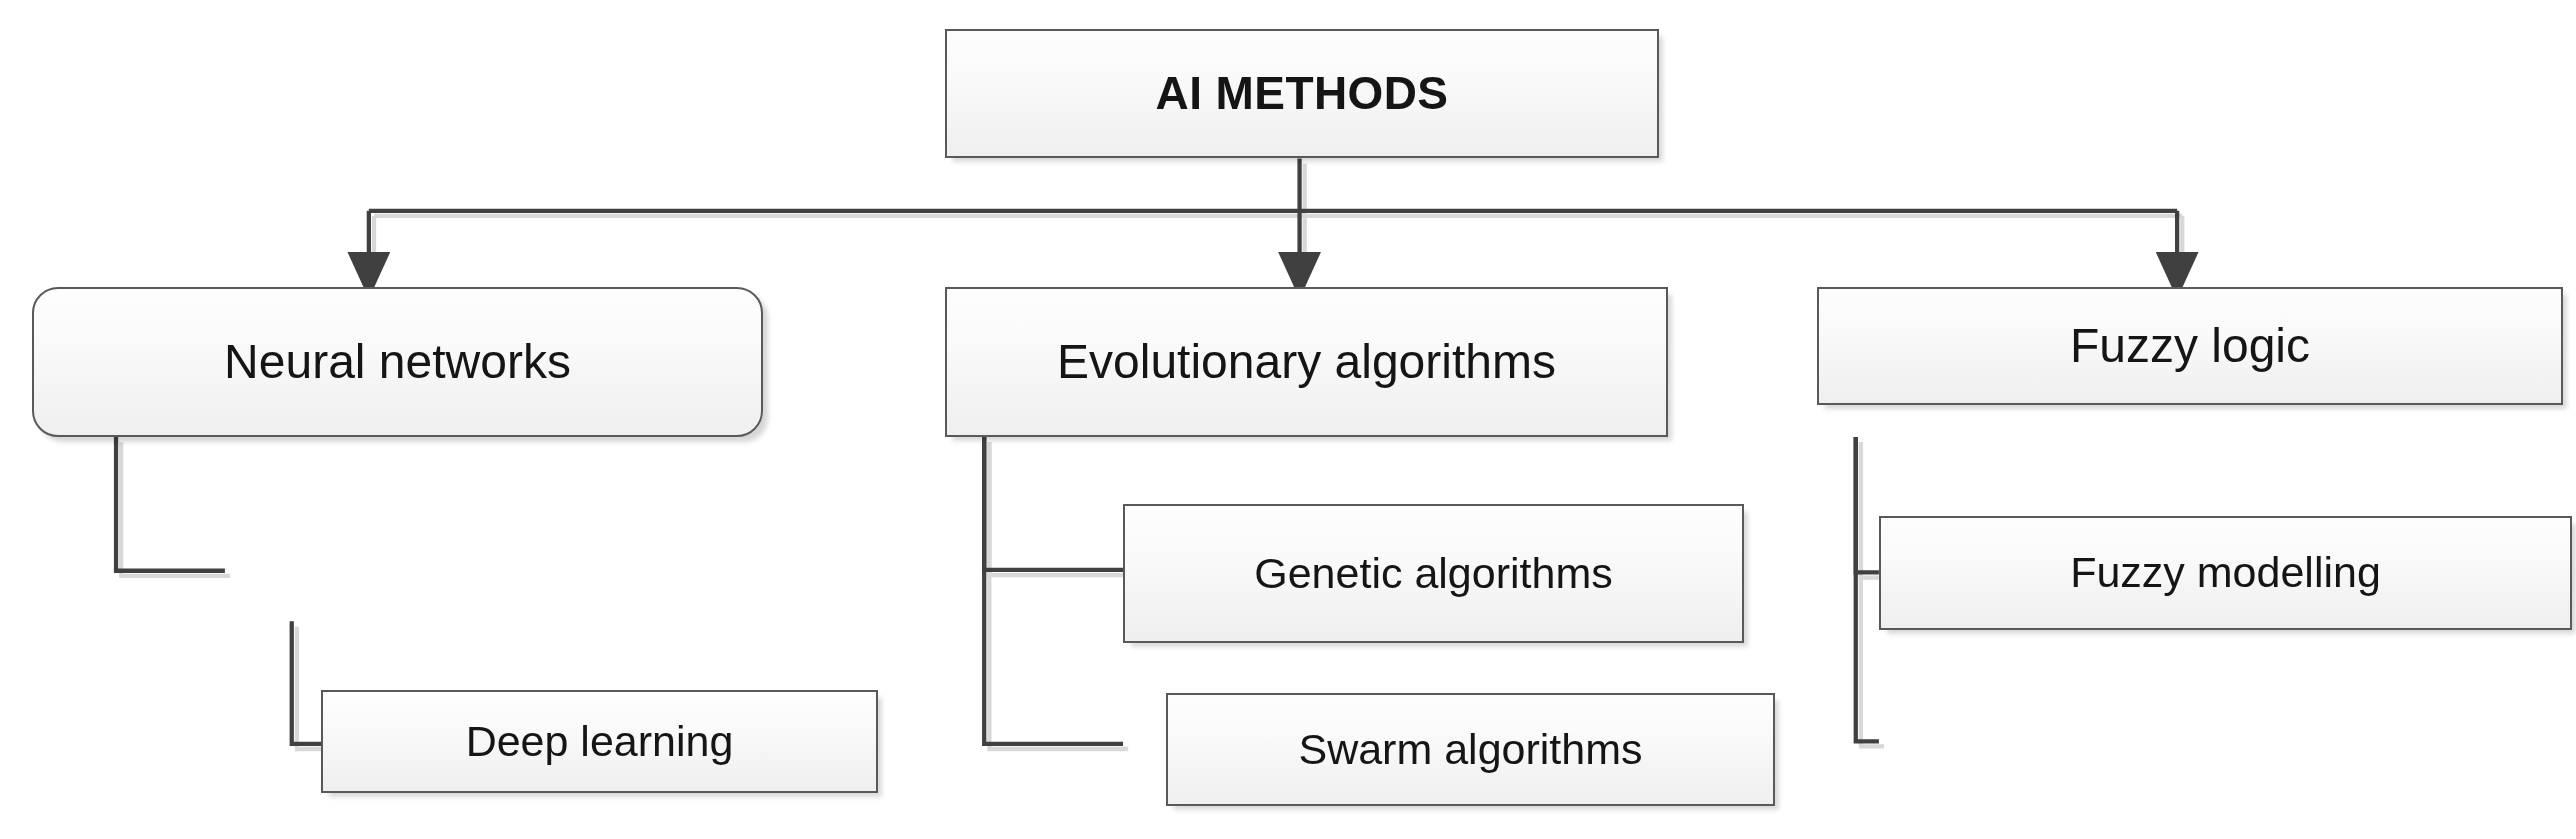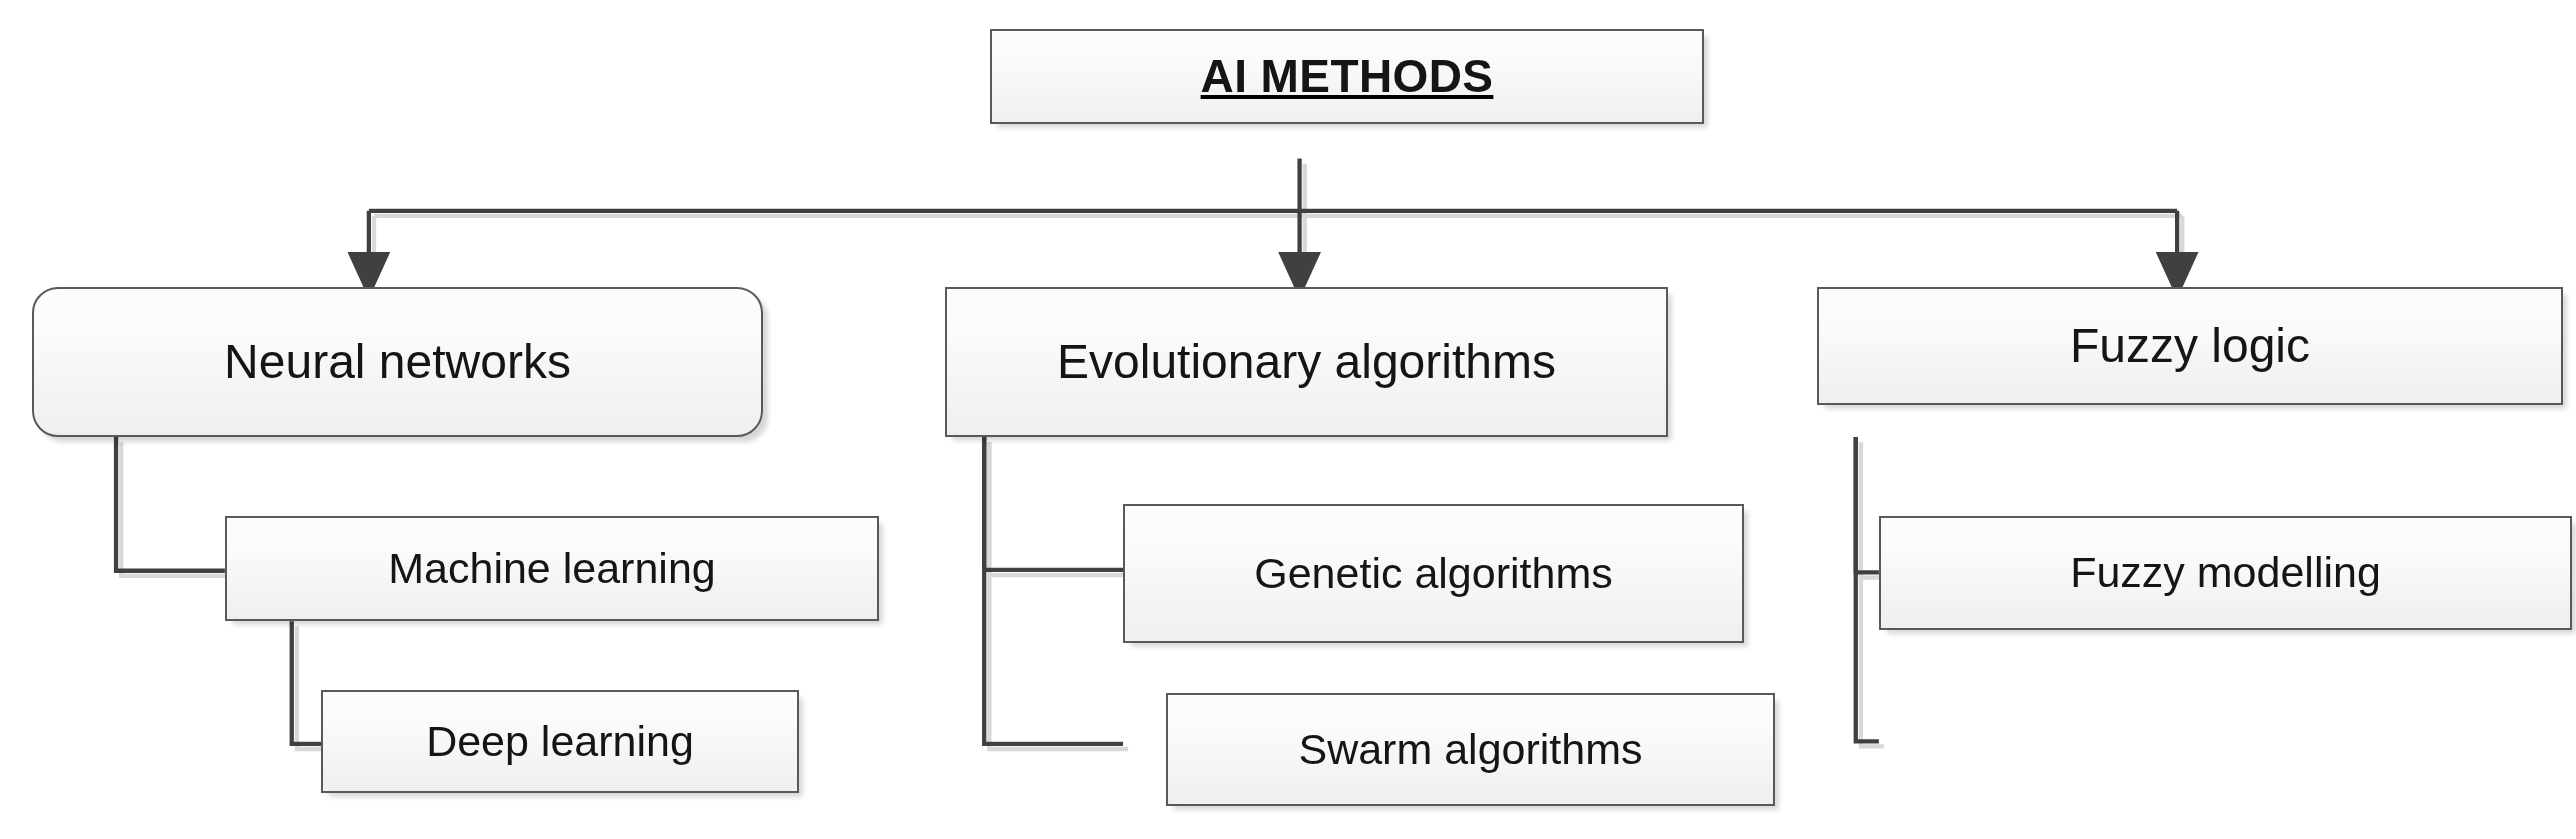--- a/index.html
+++ b/index.html
@@ -101,38 +101,35 @@
     <g stroke="#404040" stroke-width="5" fill="none" stroke-linejoin="miter">
       <path d="M 135 510 L 135 666 L 262 666"></path>
       <path d="M 340 725 L 340 868 L 375 868"></path>
       <path d="M 1148 510 L 1148 665 L 1310 665"></path>
       <path d="M 1148 510 L 1148 868 L 1310 868"></path>
       <path d="M 2165 510 L 2165 668 L 2192 668"></path>
       <path d="M 2165 510 L 2165 865 L 2192 865"></path>
     </g>
   </svg>
 
-  <div class="node level-root" style="left: 990px; top: 29px; width: 714px; height: 95px; text-decoration: underline;">
+  <div class="node level-root" style="left: 945px; top: 29px; width: 714px; height: 129px;">
     <span class="node-label">AI METHODS</span>
   </div>
 
   <div class="node level-1" style="left: 32px; top: 287px; width: 731px; height: 150px; border-radius: 26px;">
     <span class="node-label">Neural networks</span>
   </div>
   <div class="node level-1" style="left: 945px; top: 287px; width: 723px; height: 150px;">
     <span class="node-label">Evolutionary algorithms</span>
   </div>
   <div class="node level-1" style="left: 1817px; top: 287px; width: 746px; height: 118px;">
     <span class="node-label">Fuzzy logic</span>
   </div>
 
-  <div class="node level-2" style="left: 225px; top: 516px; width: 654px; height: 105px;">
-    <span class="node-label">Machine learning</span>
-  </div>
-  <div class="node level-2" style="left: 321px; top: 690px; width: 478px; height: 103px;">
+  <div class="node level-2" style="left: 321px; top: 690px; width: 557px; height: 103px;">
     <span class="node-label">Deep learning</span>
   </div>
   <div class="node level-2" style="left: 1123px; top: 504px; width: 621px; height: 139px;">
     <span class="node-label">Genetic algorithms</span>
   </div>
   <div class="node level-2" style="left: 1123px; top: 693px; width: 609px; height: 113px; margin-left: 43px;">
     <span class="node-label">Swarm algorithms</span>
   </div>
   <div class="node level-2" style="left: 1879px; top: 516px; width: 693px; height: 114px;">
     <span class="node-label">Fuzzy modelling</span>

